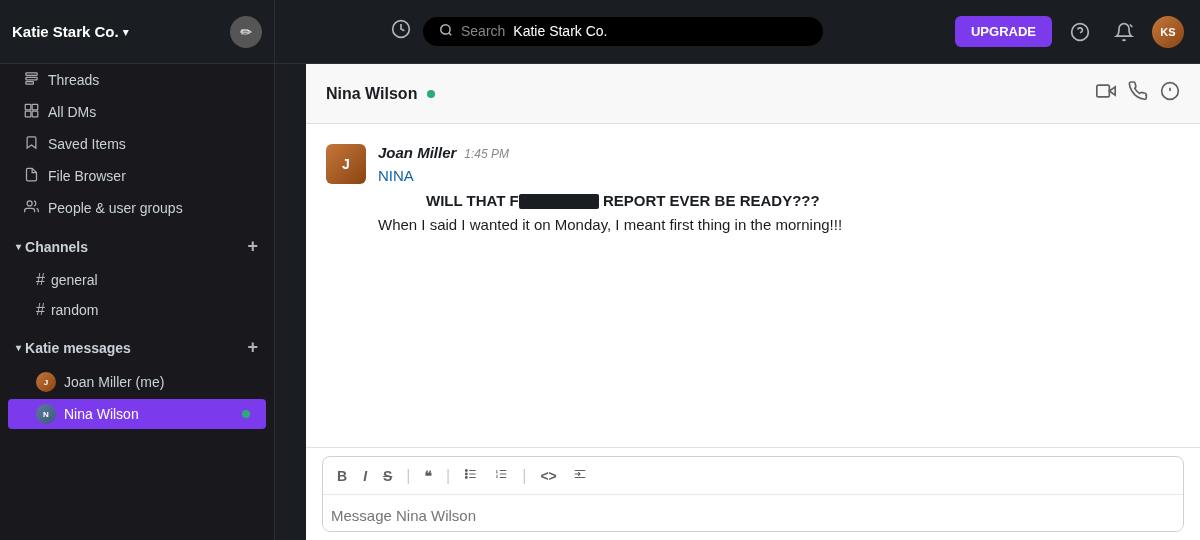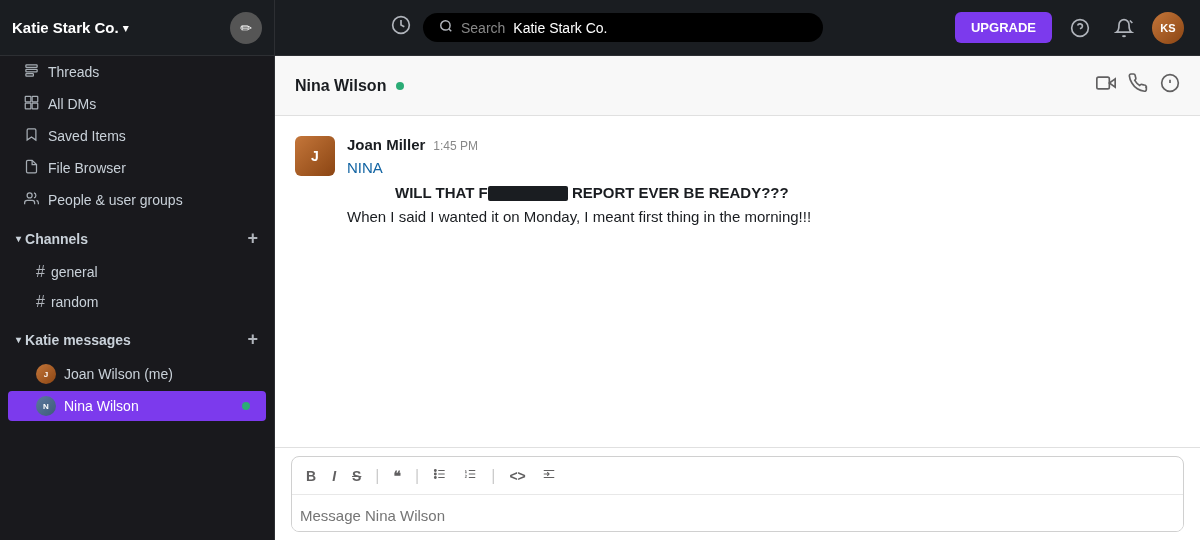--- a/index.html
+++ b/index.html
@@ -1,36 +1,36 @@
 <!DOCTYPE html>
 <html><head>
   <meta charset="utf-8">
   <style>
     * { margin: 0; padding: 0; box-sizing: border-box; }
     body { font-family: -apple-system, BlinkMacSystemFont, 'Segoe UI', sans-serif; width: 1200px; height: 540px; overflow: hidden; display: flex; flex-direction: column; background: #1a1d21; }
 
     
-    .topbar { height: 56px; background: #1a1d21; display: flex; align-items: center; border-bottom: 1px solid #2d2f33; flex-shrink: 0; }
+    .topbar { height: 64px; background: #1a1d21; display: flex; align-items: center; border-bottom: 1px solid #2d2f33; flex-shrink: 0; }
     .topbar-left { width: 275px; display: flex; align-items: center; padding: 0 12px; border-right: 1px solid #2d2f33; height: 100%; }
     .workspace-name { color: #fff; font-weight: 700; font-size: 15px; }
     .workspace-chevron { color: #fff; margin-left: 4px; font-size: 12px; }
     .edit-btn { margin-left: auto; background: #555; border-radius: 50%; width: 32px; height: 32px; display: flex; align-items: center; justify-content: center; color: #fff; cursor: pointer; font-size: 14px; }
     .topbar-center { flex: 1; display: flex; align-items: center; justify-content: center; gap: 12px; padding: 0 16px; }
     .history-btn { color: #b0b4bb; font-size: 20px; cursor: pointer; background: none; border: none; }
-    .search-bar { background: #000; border-radius: 24px; display: flex; align-items: center; padding: 6px 16px; gap: 8px; min-width: 400px; cursor: pointer; }
+    .search-bar { background: #000; border-radius: 24px; display: flex; padding: 6px 16px; gap: 8px; min-width: 400px; cursor: pointer; }
     .search-icon { color: #b0b4bb; font-size: 14px; }
     .search-text { color: #888; font-size: 14px; }
     .search-query { color: #fff; font-size: 14px; font-weight: 500; }
     .topbar-right { display: flex; align-items: center; gap: 12px; padding: 0 16px; }
     .upgrade-btn { background: #7c3aed; color: #fff; font-weight: 700; font-size: 13px; padding: 8px 16px; border-radius: 6px; border: none; cursor: pointer; }
     .icon-btn { color: #b0b4bb; font-size: 18px; cursor: pointer; background: none; border: none; width: 32px; height: 32px; display: flex; align-items: center; justify-content: center; border-radius: 50%; }
     .avatar-top { width: 32px; height: 32px; border-radius: 50%; background: #c4763a; overflow: hidden; display: flex; align-items: center; justify-content: center; }
 
     
-    .main { display: flex; flex: 1; overflow: hidden; }
+    .main { display: flex; flex: 1; overflow: hidden; gap: 31px; }
 
     
     .sidebar { width: 275px; background: #19191d; display: flex; flex-direction: column; border-right: 1px solid #2d2f33; flex-shrink: 0; overflow-y: auto; }
     .sidebar-item { display: flex; align-items: center; gap: 8px; padding: 6px 16px; color: #c9d1d9; font-size: 14px; cursor: pointer; border-radius: 4px; margin: 1px 8px; }
     .sidebar-item .si-icon { font-size: 14px; opacity: 0.8; min-width: 16px; }
     .sidebar-section { display: flex; align-items: center; padding: 8px 16px; color: #c9d1d9; font-size: 14px; font-weight: 700; cursor: pointer; margin-top: 4px; }
     .sidebar-section .toggle { margin-right: 4px; font-size: 10px; }
     .sidebar-section .add-btn { margin-left: auto; font-size: 18px; color: #b0b4bb; cursor: pointer; }
     .channel-item { display: flex; align-items: center; gap: 6px; padding: 5px 16px 5px 28px; color: #c9d1d9; font-size: 14px; cursor: pointer; border-radius: 4px; margin: 1px 8px; }
     .channel-hash { font-size: 16px; color: #b0b4bb; }
@@ -45,21 +45,21 @@
     .chat-header { height: 60px; border-bottom: 1px solid #e0e0e0; display: flex; align-items: center; padding: 0 20px; gap: 8px; flex-shrink: 0; background: #f8f8f8; }
     .chat-header-name { font-weight: 700; font-size: 16px; color: #1a1d21; }
     .online-dot { width: 8px; height: 8px; border-radius: 50%; background: #2bac76; margin-left: 2px; }
     .chat-header-actions { margin-left: auto; display: flex; align-items: center; gap: 12px; }
     .header-icon-btn { background: none; border: none; color: #616061; font-size: 18px; cursor: pointer; }
 
     .chat-messages { flex: 1; overflow-y: auto; padding: 20px; background: #fff; }
     .message { display: flex; gap: 12px; margin-bottom: 12px; }
     .msg-avatar { width: 40px; height: 40px; border-radius: 6px; overflow: hidden; flex-shrink: 0; }
     .msg-content { flex: 1; }
-    .msg-header { display: flex; align-items: baseline; gap: 8px; margin-bottom: 4px; }
+    .msg-header { display: flex; align-items: baseline; gap: 8px; margin-bottom: 4px; font-style: italic; }
     .msg-name { font-weight: 700; font-size: 15px; color: #1a1d21; }
     .msg-time { font-size: 12px; color: #888; }
     .msg-text { font-size: 15px; color: #1a1d21; line-height: 1.5; margin-bottom: 2px; }
     .msg-text.mention { color: #1264a3; }
     .msg-text.angry { font-weight: 700; margin-left: 48px; }
     .censored { display: inline-block; background: #1a1d21; color: transparent; border-radius: 2px; min-width: 80px; height: 1em; vertical-align: middle; }
 
     
     .composer { border-top: 1px solid #e0e0e0; padding: 8px 16px; background: #fff; flex-shrink: 0; }
     .composer-toolbar { display: flex; align-items: center; gap: 4px; padding: 6px 8px; border-bottom: 1px solid #e8e8e8; margin-bottom: 4px; }
@@ -190,21 +190,21 @@
 
     <div class="sidebar-section">
       <span class="toggle">▾</span>
       <span>Katie messages</span>
       <span class="add-btn">+</span>
     </div>
     <div class="dm-item">
       <div class="dm-avatar-circle avatar-joan" style="background:linear-gradient(135deg,#c4763a,#8b4513);width:20px;height:20px;border-radius:50%;display:flex;align-items:center;justify-content:center;">
         <span style="color:#fff;font-size:8px;font-weight:700;">J</span>
       </div>
-      <span>Joan Wilson (me)</span>
+      <span>Joan Miller (me)</span>
     </div>
     <div class="dm-item active">
       <div class="dm-avatar-circle" style="background:linear-gradient(135deg,#5c7a9e,#3d5a7a);width:20px;height:20px;border-radius:50%;display:flex;align-items:center;justify-content:center;">
         <span style="color:#fff;font-size:8px;font-weight:700;">N</span>
       </div>
       <span>Nina Wilson</span>
       <span class="status-dot online"></span>
     </div>
   </div>
 

